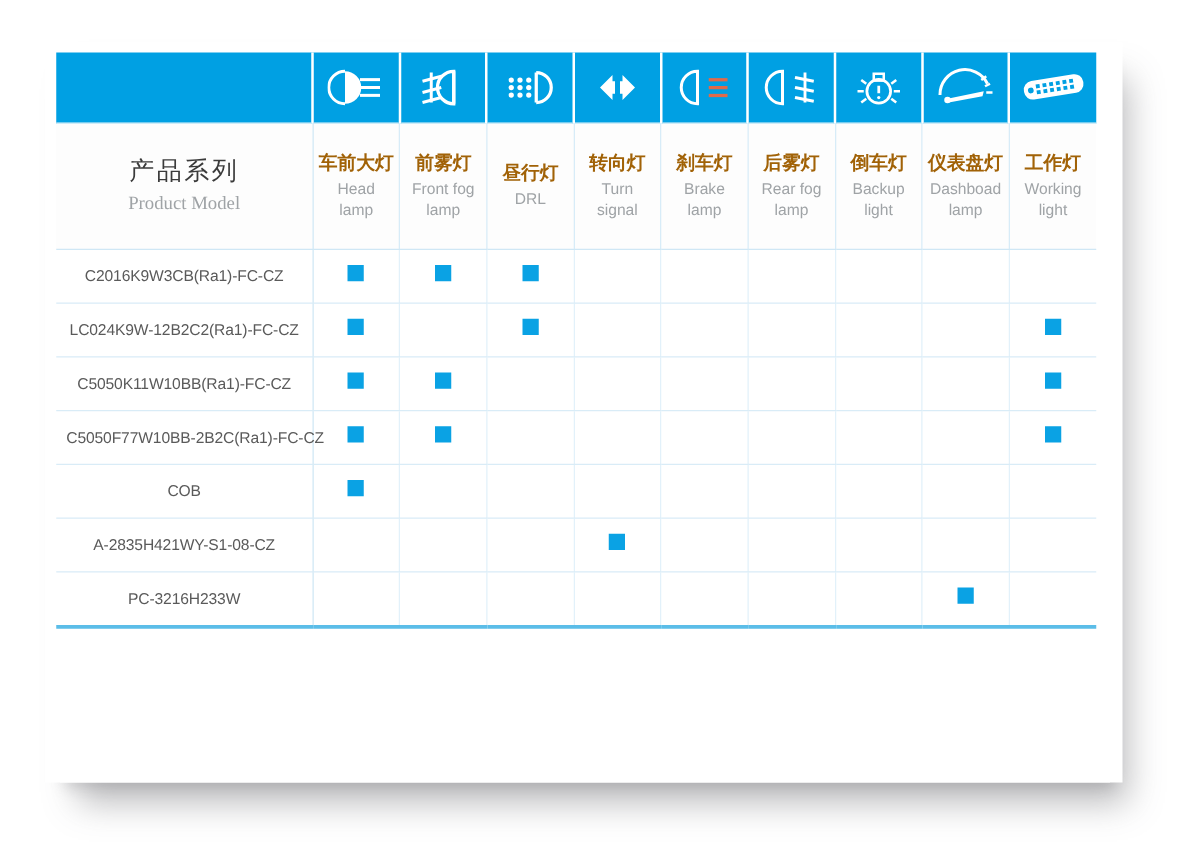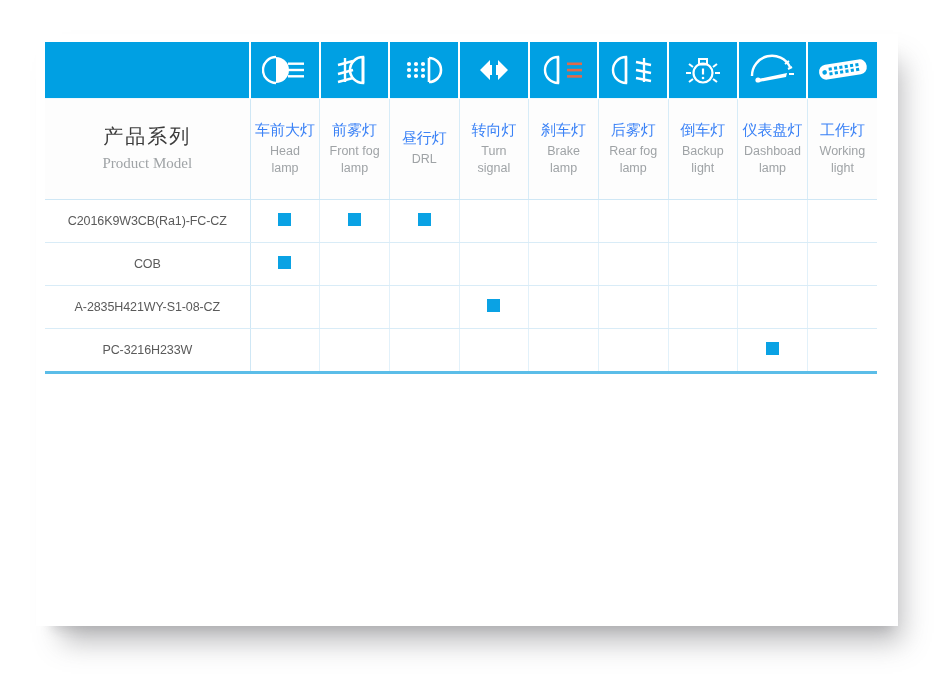--- a/index.html
+++ b/index.html
@@ -84,24 +84,25 @@
   }
   tr.head-row td:last-child { border-right: none; }
 
   tr.head-row td.first-col {
     background: #fdfdfd;
     border-right: 1px solid #cfe7f5;
   }
 
   .hd-cn {
     font-size: 15px;
-    color: #3b82f6;
+    color: #a16207;
     line-height: 20px;
     white-space: nowrap;
     font-family: "DejaVu Sans", "Liberation Sans", sans-serif;
+    font-weight: bold;
   }
   .hd-en {
     font-size: 12.5px;
     color: #9fa3a6;
     line-height: 17px;
     margin-top: 3px;
     font-family: "Liberation Sans", sans-serif;
   }
 
   .title-cn {
@@ -393,20 +394,62 @@
             <td class="tint"><span class="mark"></span></td>
             <td></td>
             <td class="tint"></td>
             <td></td>
             <td class="tint"></td>
             <td></td>
             <td class="tint"></td>
           </tr>
           <tr class="data-row">
             <td class="first-col">
+              <div class="first-col-wrap">LC024K9W-12B2C2(Ra1)-FC-CZ</div>
+            </td>
+            <td class="tint"><span class="mark"></span></td>
+            <td></td>
+            <td class="tint"><span class="mark"></span></td>
+            <td></td>
+            <td class="tint"></td>
+            <td></td>
+            <td class="tint"></td>
+            <td></td>
+            <td class="tint"><span class="mark"></span></td>
+          </tr>
+          <tr class="data-row">
+            <td class="first-col">
+              <div class="first-col-wrap">C5050K11W10BB(Ra1)-FC-CZ</div>
+            </td>
+            <td class="tint"><span class="mark"></span></td>
+            <td><span class="mark"></span></td>
+            <td class="tint"></td>
+            <td></td>
+            <td class="tint"></td>
+            <td></td>
+            <td class="tint"></td>
+            <td></td>
+            <td class="tint"><span class="mark"></span></td>
+          </tr>
+          <tr class="data-row">
+            <td class="first-col">
+              <div class="first-col-wrap">C5050F77W10BB-2B2C(Ra1)-FC-CZ</div>
+            </td>
+            <td class="tint"><span class="mark"></span></td>
+            <td><span class="mark"></span></td>
+            <td class="tint"></td>
+            <td></td>
+            <td class="tint"></td>
+            <td></td>
+            <td class="tint"></td>
+            <td></td>
+            <td class="tint"><span class="mark"></span></td>
+          </tr>
+          <tr class="data-row">
+            <td class="first-col">
               <div class="first-col-wrap">COB</div>
             </td>
             <td class="tint"><span class="mark"></span></td>
             <td></td>
             <td class="tint"></td>
             <td></td>
             <td class="tint"></td>
             <td></td>
             <td class="tint"></td>
             <td></td>

